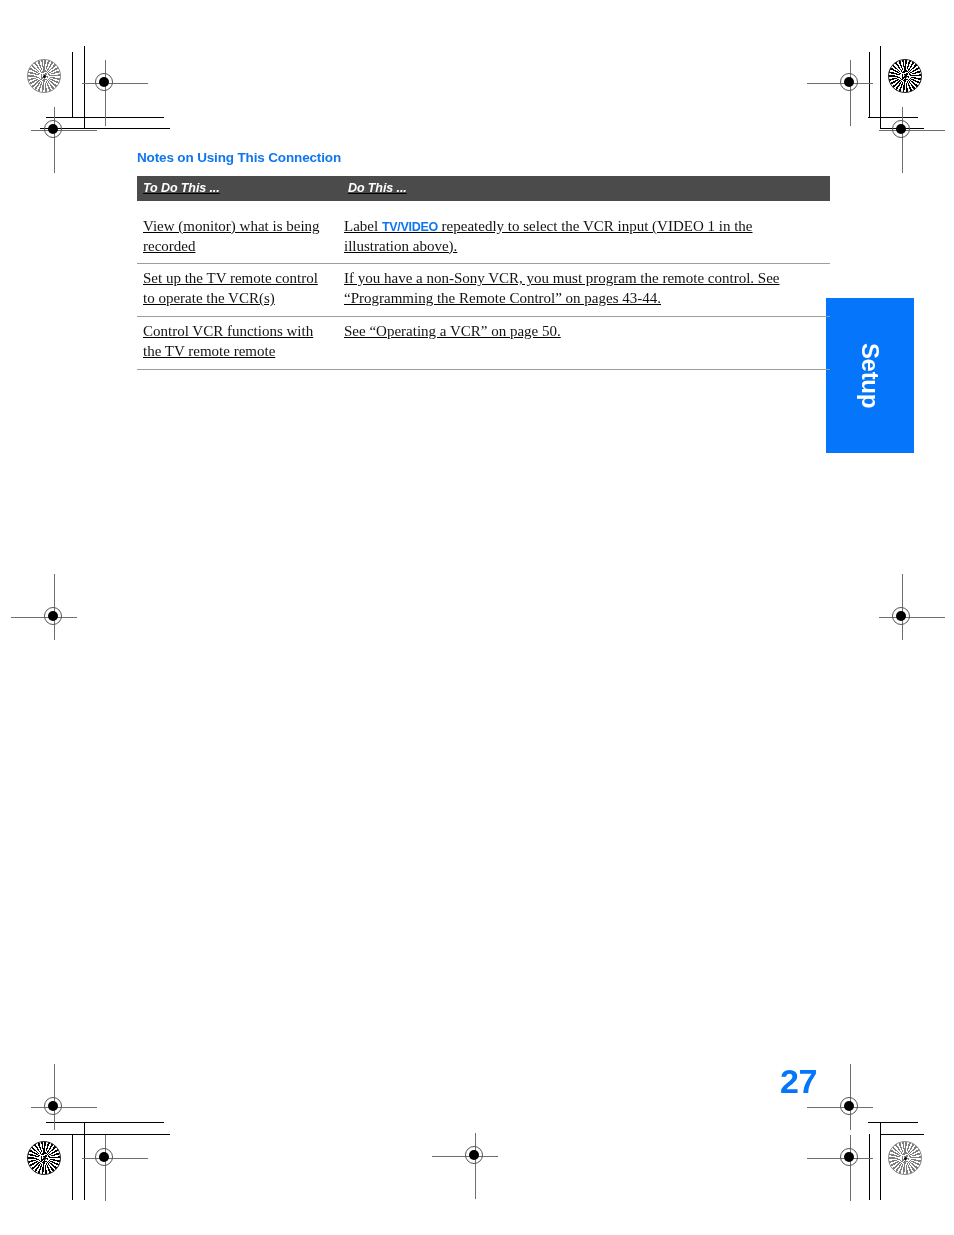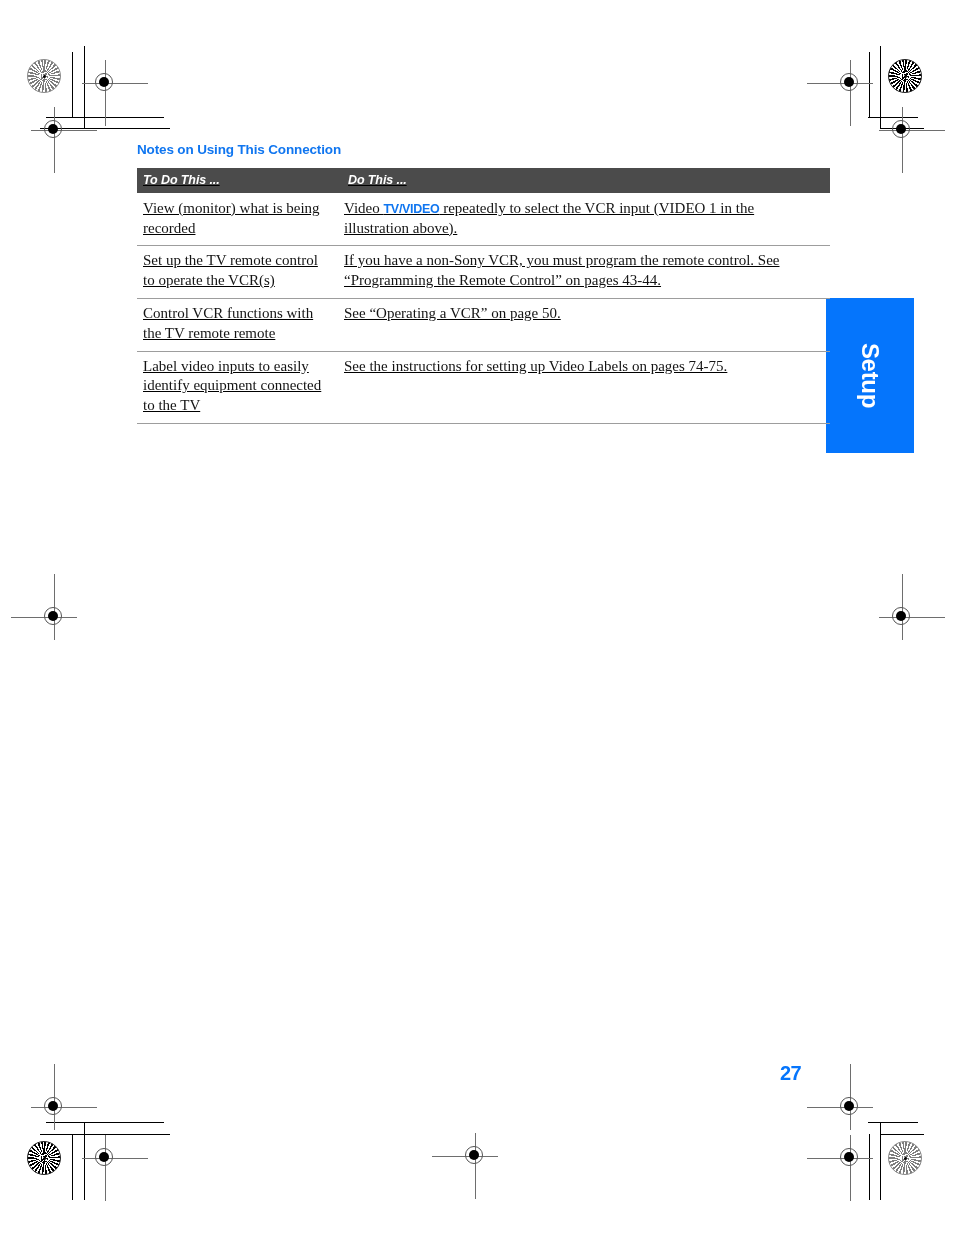--- a/index.html
+++ b/index.html
@@ -99,21 +99,21 @@
     left: 137px;
     top: 143px;
     width: 681px;
   }
   .section-heading {
     font-family: "Liberation Sans", "DejaVu Sans", sans-serif;
     font-weight: bold;
     font-size: 13.5px;
     letter-spacing: -0.15px;
     color: #1076f0;
-    margin: 0 0 10px 0;
+    margin: 8px 0 10px 0;
     line-height: 1.1;
   }
 
   table.notes {
     border-collapse: collapse;
     width: 681px;
     table-layout: fixed;
     text-decoration: underline;
   }
   table.notes thead th {
@@ -134,21 +134,21 @@
   table.notes tbody td {
     font-family: "Liberation Serif", "DejaVu Serif", serif;
     font-size: 15px;
     line-height: 1.32;
     color: #141414;
     vertical-align: top;
     padding: 5px 10px 7px 6px;
     border-bottom: 1px solid #9d9d9d;
   }
   table.notes tbody tr:first-child td {
-    padding-top: 6px;
+    padding-top: 16px;
   }
   table.notes tbody td.col-b {
     padding-left: 2px;
   }
   .kw {
     font-family: "Liberation Sans", "DejaVu Sans", sans-serif;
     font-weight: bold;
     font-size: 12.5px;
     color: #1076f0;
     letter-spacing: -0.3px;
@@ -183,21 +183,21 @@
   
   #folio {
     position: absolute;
     left: 780px;
     top: 1062px;
     width: 60px;
     text-align: left;
     color: #0575fc;
     font-family: "Liberation Sans", "DejaVu Sans", sans-serif;
     font-weight: bold;
-    font-size: 20px;
+    font-size: 34px;
     letter-spacing: -0.5px;
   }
 </style>
 </head>
 <body>
 
 <div id="page">
 
   <div class="star light" style="left:27px; top:59px;"></div>
   <div class="crop h" style="left:46px;  top:117px; width:118px;"></div>
@@ -302,38 +302,34 @@
       <thead>
         <tr>
           <th class="col-a">To Do This ...</th>
           <th class="col-b">Do This ...</th>
         </tr>
       </thead>
       <tbody>
 
         <tr>
           <td class="col-a">View (monitor) what is being recorded</td>
-          <td class="col-b"><span>Video </span><span class="kw">TV/VIDEO</span><span> repeatedly to select the VCR input (VIDEO 1 in the illustration above).</span></td>
+          <td class="col-b"><span>Label </span><span class="kw">TV/VIDEO</span><span> repeatedly to select the VCR input (VIDEO 1 in the illustration above).</span></td>
         </tr>
 
         <tr>
           <td class="col-a">Set up the TV remote control to operate the VCR(s)</td>
           <td class="col-b">If you have a non-Sony VCR, you must program the remote control. See “Programming the Remote Control” on pages 43-44.</td>
         </tr>
 
 
         <tr>
           <td class="col-a">Control VCR functions with the TV remote remote</td>
           <td class="col-b">See “Operating a VCR” on page 50.</td>
         </tr>
 
-        <tr>
-          <td class="col-a">Label video inputs to easily identify equipment connected to the TV</td>
-          <td class="col-b">See the instructions for setting up Video Labels on pages 74-75.</td>
-        </tr>
 
       </tbody>
     </table>
   </div>
 
   <div id="folio">27</div>
 
 </div>
 
 </body></html>

